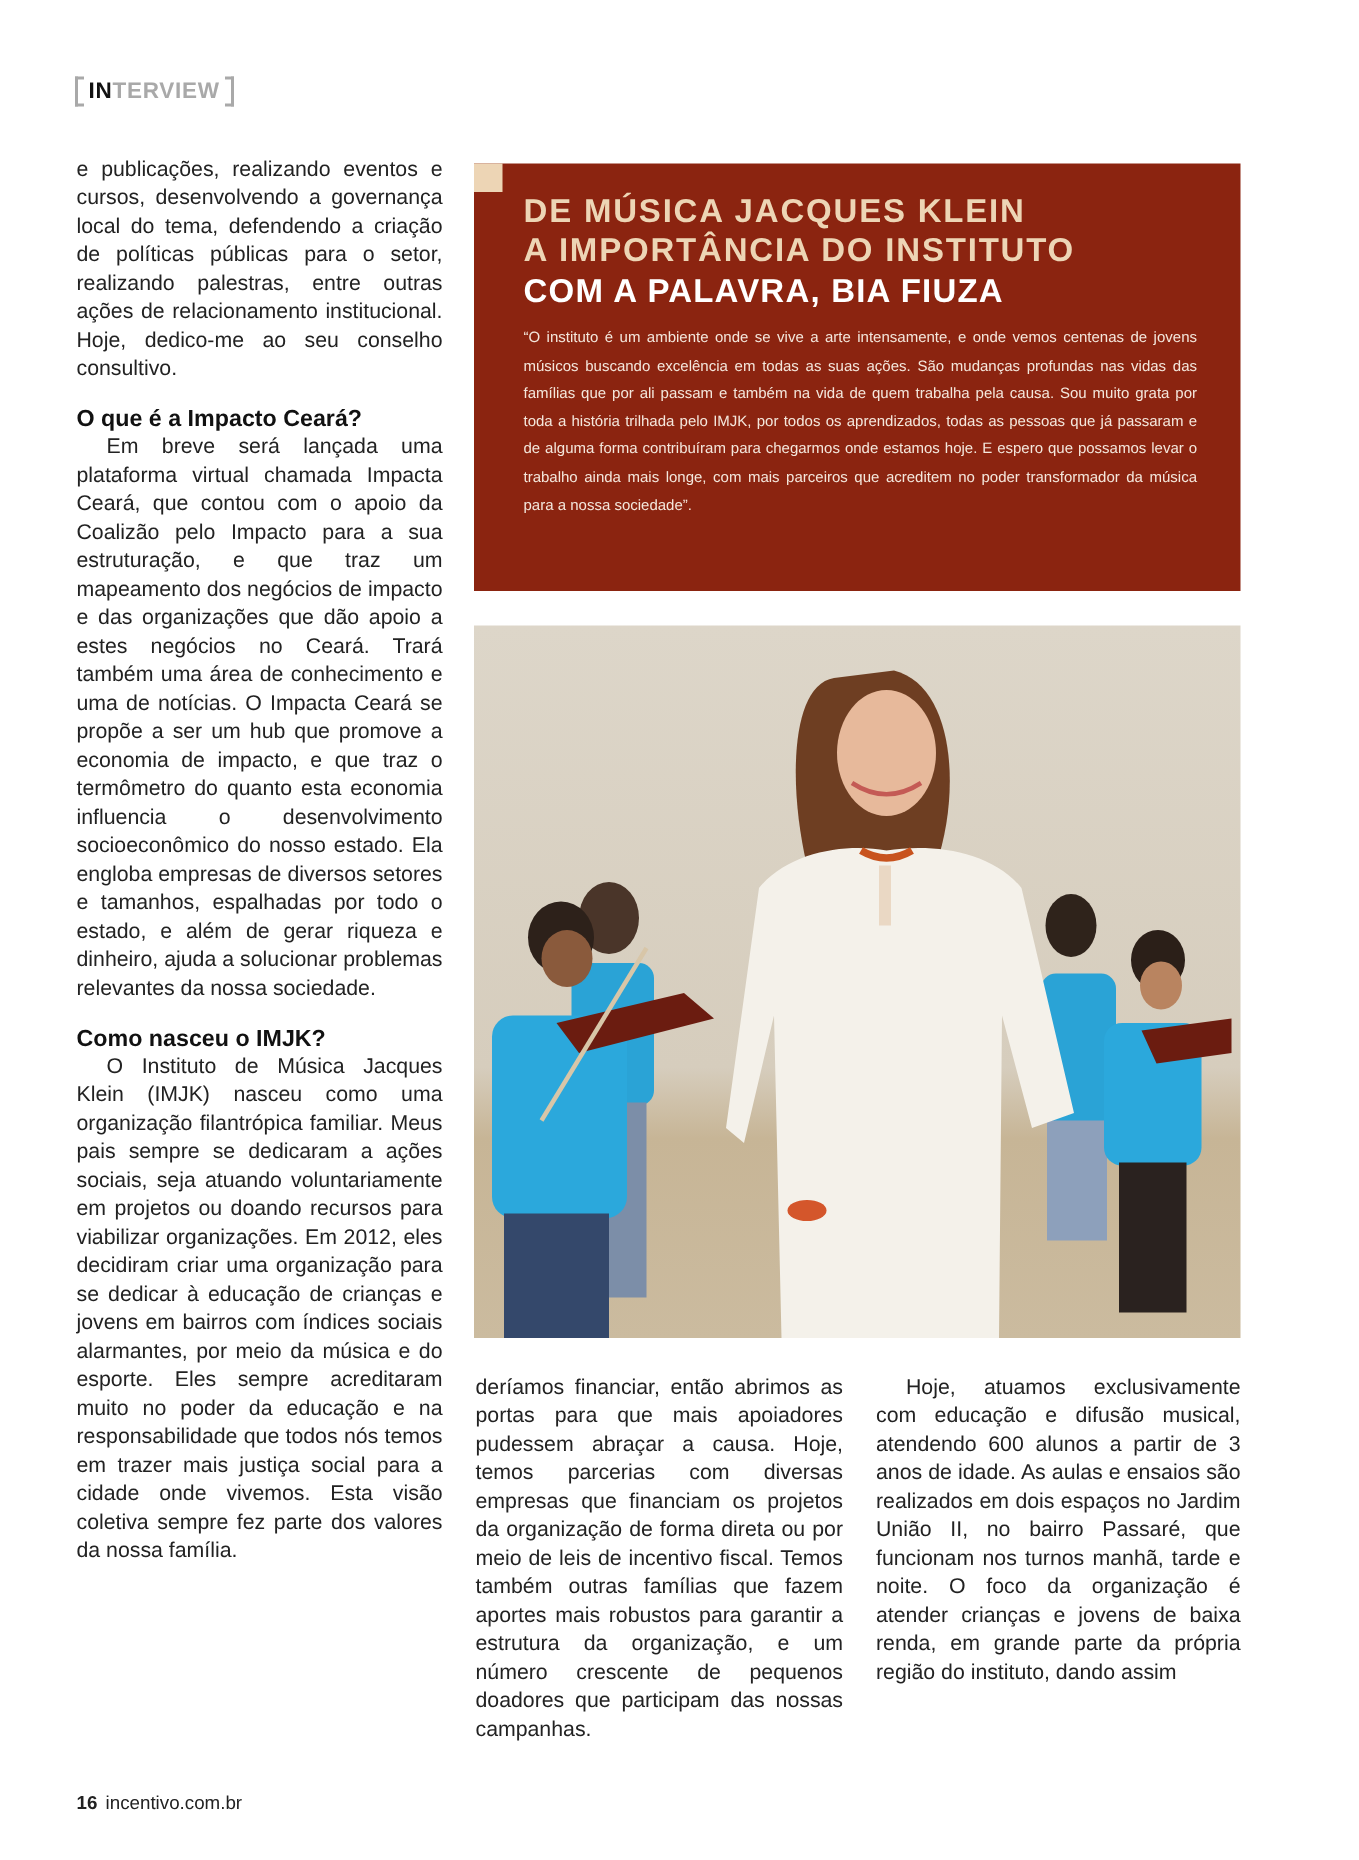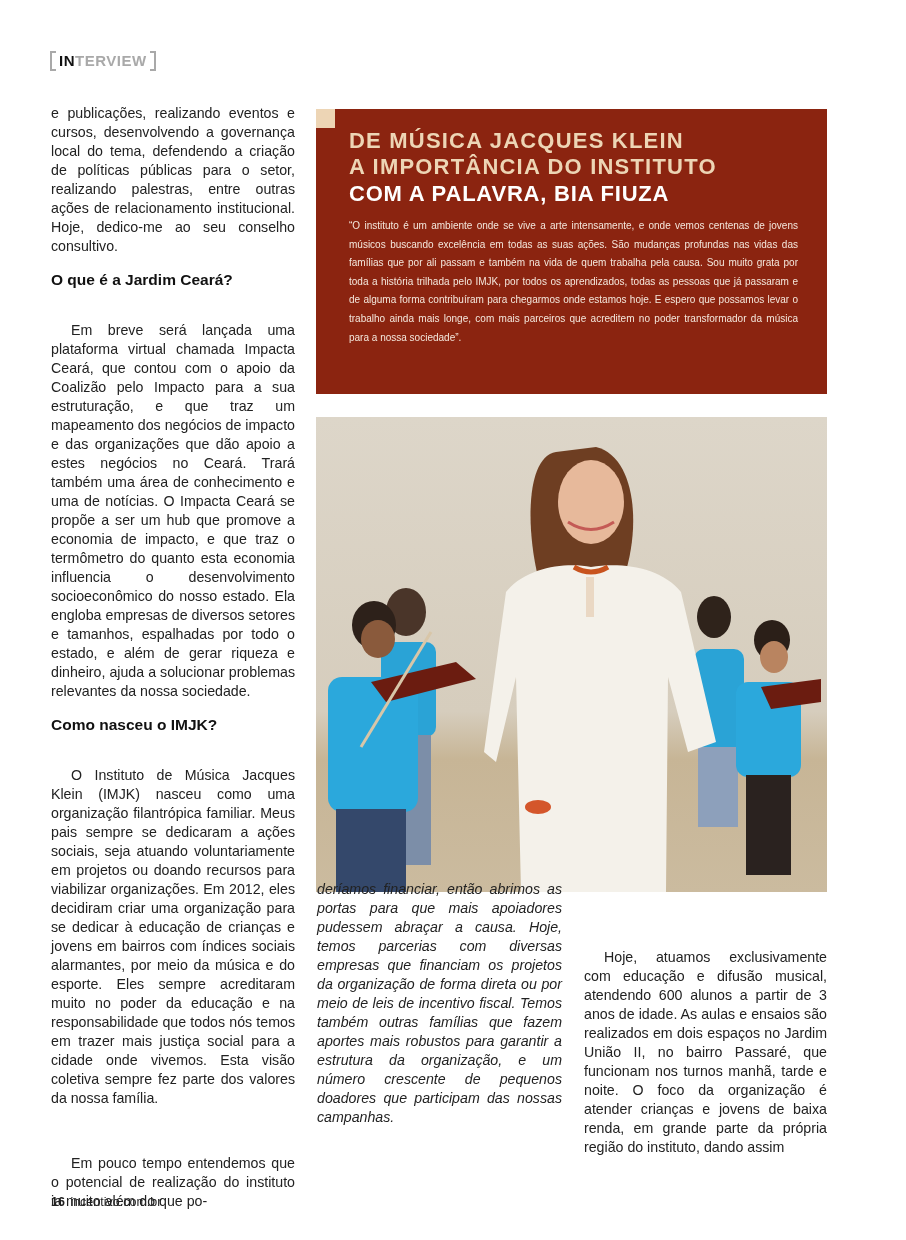--- a/index.html
+++ b/index.html
@@ -11,26 +11,26 @@
   .brand .bracket { width: 6px; height: 20px; border: 2px solid #a9a9a9; box-sizing: border-box; }
   .brand .bracket.l { border-right: none; }
   .brand .bracket.r { border-left: none; }
   .brand .word { font-weight: 700; font-size: 15px; letter-spacing: 0.5px; padding: 0 3px; line-height: 20px; }
   .brand .word .in { color: #111; }
   .brand .word .rest { color: #a9a9a9; }
 
   
   .col { position: absolute; font-size: 14.2px; line-height: 19px; text-align: justify; color: #222; }
   .col p { margin: 0; }
-  .col p.indent { text-indent: 20px; margin-top: 32px; }
+  .col p.indent { text-indent: 20px; }
   .col h3 { margin: 0; font-size: 15.5px; line-height: 19px; font-weight: 700; color: #111; }
   .col .gap { height: 14px; }
 
   .col1 { left: 51px; top: 104px; width: 244px; }
-  .col2 { left: 317px; top: 880px; width: 245px; font-style: italic; }
+  .col2 { left: 317px; top: 916px; width: 245px; }
   .col3 { left: 584px; top: 916px; width: 243px; }
 
   
   .boxout { position: absolute; left: 316px; top: 109px; width: 511px; height: 285px; background: #8b2410; }
   .boxout .corner { position: absolute; left: 0; top: 0; width: 19px; height: 19px; background: #edd5b5; }
   .boxout .title { position: absolute; left: 33px; top: 19px; width: 460px; color: #edd5b5; font-weight: 700;
                    font-size: 22px; line-height: 26px; letter-spacing: 1.2px; }
   .boxout .subtitle { position: absolute; left: 33px; top: 74px; color: #ffffff; font-weight: 700;
                       font-size: 22px; line-height: 22px; letter-spacing: 0.8px; }
   .boxout .quote { position: absolute; left: 33px; top: 108px; width: 449px; color: #f4e7dc;
@@ -50,27 +50,26 @@
 
 <div class="brand">
   <span class="bracket l"></span>
   <span class="word"><span class="in">IN</span><span class="rest">TERVIEW</span></span>
   <span class="bracket r"></span>
 </div>
 
 <div class="col col1">
   <p>e publicações, realizando eventos e cursos, desenvolvendo a governança local do tema, defendendo a criação de políticas públicas para o setor, realizando palestras, entre outras ações de relacionamento institucional. Hoje, dedico-me ao seu conselho consultivo.</p>
   <div class="gap"></div>
-  <h3>O que é a Jardim Ceará?</h3>
+  <h3>O que é a Impacto Ceará?</h3>
   <p class="indent">Em breve será lançada uma plataforma virtual chamada Impacta Ceará, que contou com o apoio da Coalizão pelo Impacto para a sua estruturação, e que traz um mapeamento dos negócios de impacto e das organizações que dão apoio a estes negócios no Ceará. Trará também uma área de conhecimento e uma de notícias. O Impacta Ceará se propõe a ser um hub que promove a economia de impacto, e que traz o termômetro do quanto esta economia influencia o desenvolvimento socioeconômico do nosso estado. Ela engloba empresas de diversos setores e tamanhos, espalhadas por todo o estado, e além de gerar riqueza e dinheiro, ajuda a solucionar problemas relevantes da nossa sociedade.</p>
   <div class="gap"></div>
   <h3>Como nasceu o IMJK?</h3>
   <p class="indent">O Instituto de Música Jacques Klein (IMJK) nasceu como uma organização filantrópica familiar. Meus pais sempre se dedicaram a ações sociais, seja atuando voluntariamente em projetos ou doando recursos para viabilizar organizações. Em 2012, eles decidiram criar uma organização para se dedicar à educação de crianças e jovens em bairros com índices sociais alarmantes, por meio da música e do esporte. Eles sempre acreditaram muito no poder da educação e na responsabilidade que todos nós temos em trazer mais justiça social para a cidade onde vivemos. Esta visão coletiva sempre fez parte dos valores da nossa família.</p>
   <div class="gap"></div>
-  <p class="indent">Em pouco tempo entendemos que o potencial de realização do instituto ia muito além do que po-</p>
 </div>
 
 <div class="boxout">
   <div class="corner"></div>
   <div class="title">
     <div>DE MÚSICA JACQUES KLEIN</div>
     <div>A IMPORTÂNCIA DO INSTITUTO</div>
   </div>
   <div class="subtitle">COM A PALAVRA, BIA FIUZA</div>
   <div class="quote">“O instituto é um ambiente onde se vive a arte intensamente, e onde vemos centenas de jovens músicos buscando excelência em todas as suas ações. São mudanças profundas nas vidas das famílias que por ali passam e também na vida de quem trabalha pela causa. Sou muito grata por toda a história trilhada pelo IMJK, por todos os aprendizados, todas as pessoas que já passaram e de alguma forma contribuíram para chegarmos onde estamos hoje. E espero que possamos levar o trabalho ainda mais longe, com mais parceiros que acreditem no poder transformador da música para a nossa sociedade”.</div>

